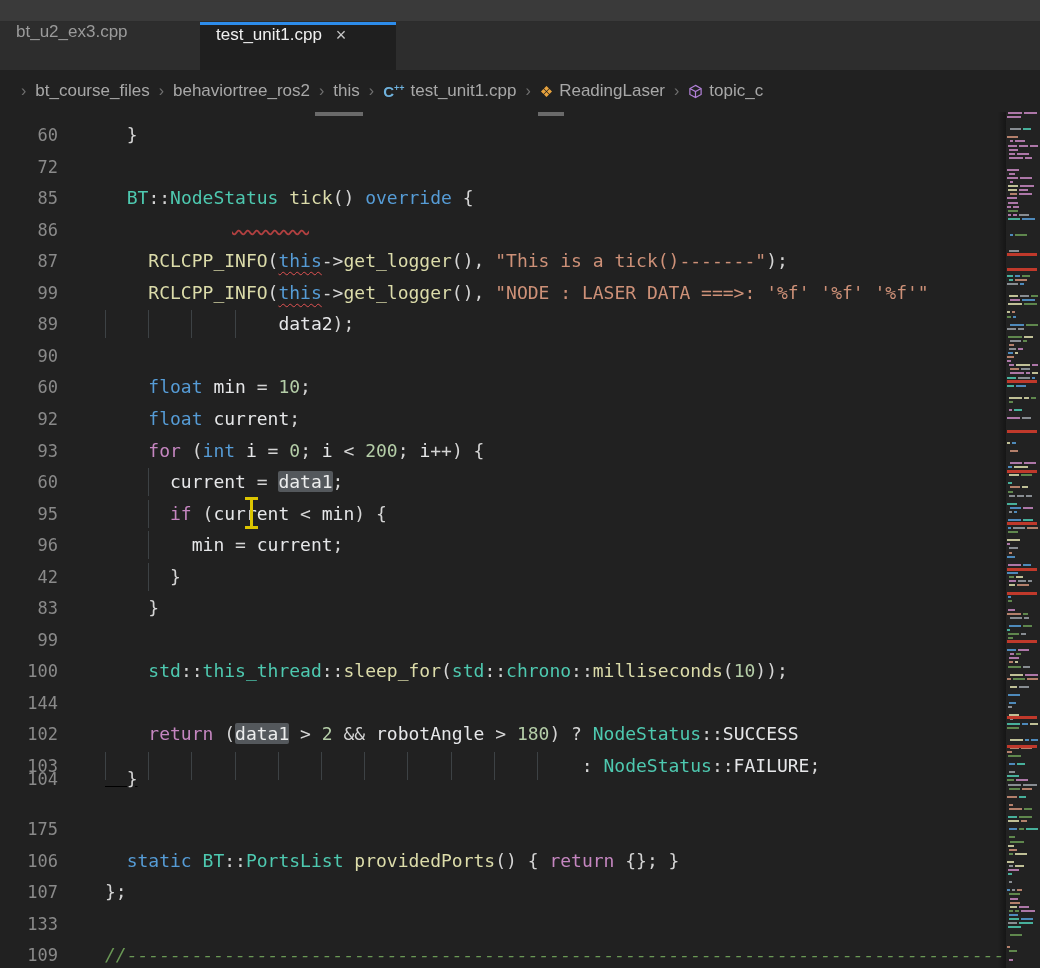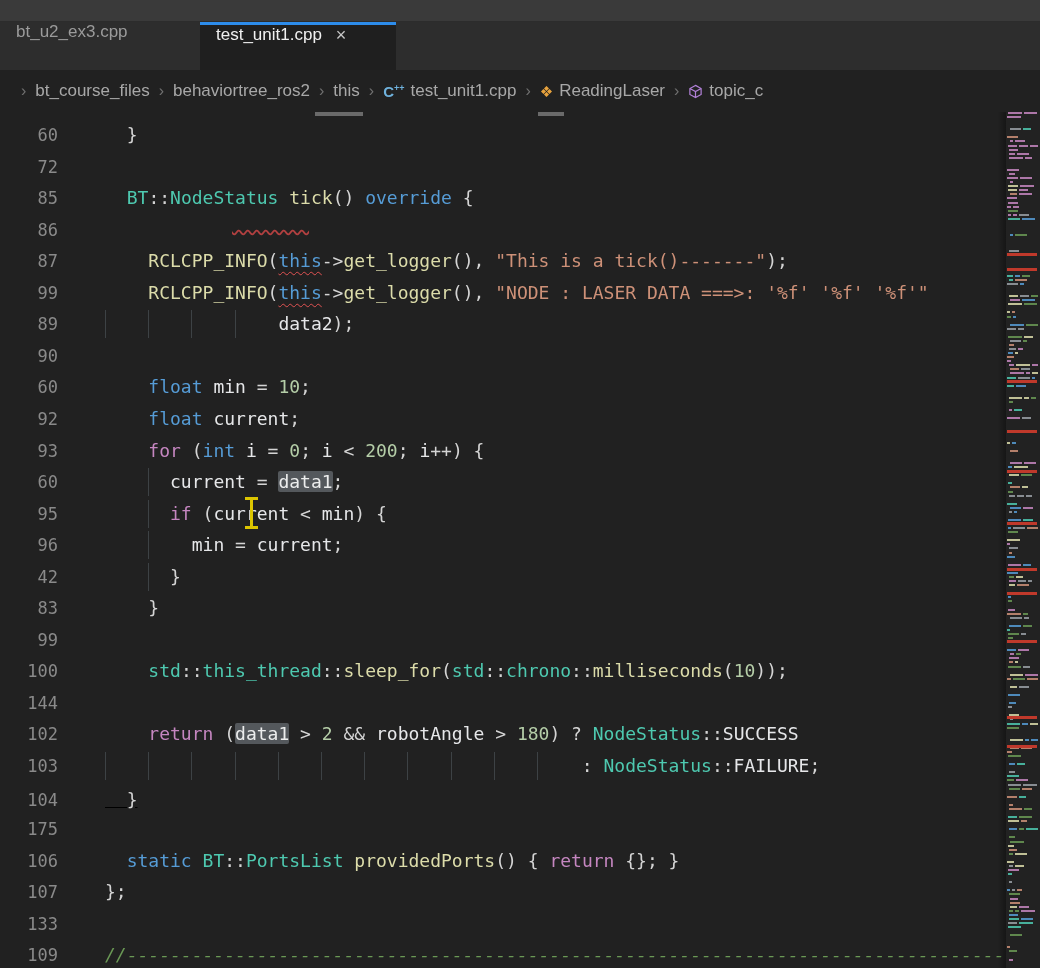--- a/index.html
+++ b/index.html
@@ -145,21 +145,21 @@
         <div class="line" style="top: 354.05px;"><span class="ln">60</span><div class="guide" style="left: 148.2px;"></div><span class="tk pn">      </span><span class="tk idn">current</span><span class="tk pn"> = </span><span class="tk sel">data1</span><span class="tk pn">;</span></div>
         <div class="line" style="top: 385.6px;"><span class="ln">95</span><div class="guide" style="left: 148.2px;"></div><span class="tk pn">      </span><span class="tk ctl">if</span><span class="tk pn"> (</span><span class="tk idn">current</span><span class="tk pn"> &lt; </span><span class="tk idn">min</span><span class="tk pn">) {</span></div>
         <div class="line" style="top: 417.15px;"><span class="ln">96</span><div class="guide" style="left: 148.2px;"></div><span class="tk pn">        </span><span class="tk idn">min</span><span class="tk pn"> = </span><span class="tk idn">current</span><span class="tk pn">;</span></div>
         <div class="line" style="top: 448.7px;"><span class="ln">42</span><div class="guide" style="left: 148.2px;"></div><span class="tk pn">      }</span></div>
         <div class="line" style="top: 480.25px;"><span class="ln">83</span><span class="tk pn">    }</span></div>
         <div class="line" style="top: 511.8px;"><span class="ln">99</span></div>
         <div class="line" style="top: 543.35px;"><span class="ln">100</span><span class="tk pn">    </span><span class="tk typ">std</span><span class="tk pn">::</span><span class="tk typ">this_thread</span><span class="tk pn">::</span><span class="tk fn">sleep_for</span><span class="tk pn">(</span><span class="tk typ">std</span><span class="tk pn">::</span><span class="tk typ">chrono</span><span class="tk pn">::</span><span class="tk fn">milliseconds</span><span class="tk pn">(</span><span class="tk num">10</span><span class="tk pn">));</span></div>
         <div class="line" style="top: 574.9px;"><span class="ln">144</span></div>
         <div class="line" style="top: 606.45px;"><span class="ln">102</span><span class="tk pn">    </span><span class="tk ctl">return</span><span class="tk pn"> (</span><span class="tk sel">data1</span><span class="tk pn"> &gt; </span><span class="tk num">2</span><span class="tk pn"> &amp;&amp; </span><span class="tk idn">robotAngle</span><span class="tk pn"> &gt; </span><span class="tk num">180</span><span class="tk pn">) ? </span><span class="tk typ">NodeStatus</span><span class="tk pn">::</span><span class="tk idn">SUCCESS</span></div>
         <div class="line" style="top: 638px;"><span class="ln">103</span><div class="guide" style="left: 105px;"></div><div class="guide" style="left: 148.2px;"></div><div class="guide" style="left: 191.4px;"></div><div class="guide" style="left: 234.6px;"></div><div class="guide" style="left: 277.8px;"></div><div class="guide" style="left: 321px;"></div><div class="guide" style="left: 364.2px;"></div><div class="guide" style="left: 407.4px;"></div><div class="guide" style="left: 450.6px;"></div><div class="guide" style="left: 493.8px;"></div><div class="guide" style="left: 537px;"></div><span class="tk pn">                                            : </span><span class="tk typ">NodeStatus</span><span class="tk pn">::</span><span class="tk idn">FAILURE</span><span class="tk pn">;</span></div>
-        <div class="line" style="top: 672px; text-decoration: underline;"><span class="ln">104</span><span class="tk pn">  }</span></div>
+        <div class="line" style="top: 651px; text-decoration: underline;"><span class="ln">104</span><span class="tk pn">  }</span></div>
         <div class="line" style="top: 701.1px;"><span class="ln">175</span></div>
         <div class="line" style="top: 732.65px;"><span class="ln">106</span><span class="tk pn">  </span><span class="tk kw">static</span><span class="tk pn"> </span><span class="tk typ">BT</span><span class="tk pn">::</span><span class="tk typ">PortsList</span><span class="tk pn"> </span><span class="tk fn">providedPorts</span><span class="tk pn">() { </span><span class="tk ctl">return</span><span class="tk pn"> {}; }</span></div>
         <div class="line" style="top: 764.2px;"><span class="ln">107</span><span class="tk pn">};</span></div>
         <div class="line" style="top: 795.75px;"><span class="ln">133</span></div>
         <div class="line" style="top: 827.3px;"><span class="ln">109</span><span class="tk cm">//------------------------------------------------------------------------------------------</span></div>
       </div>
 
     <div class="ibeam"></div>
   </div>
 

